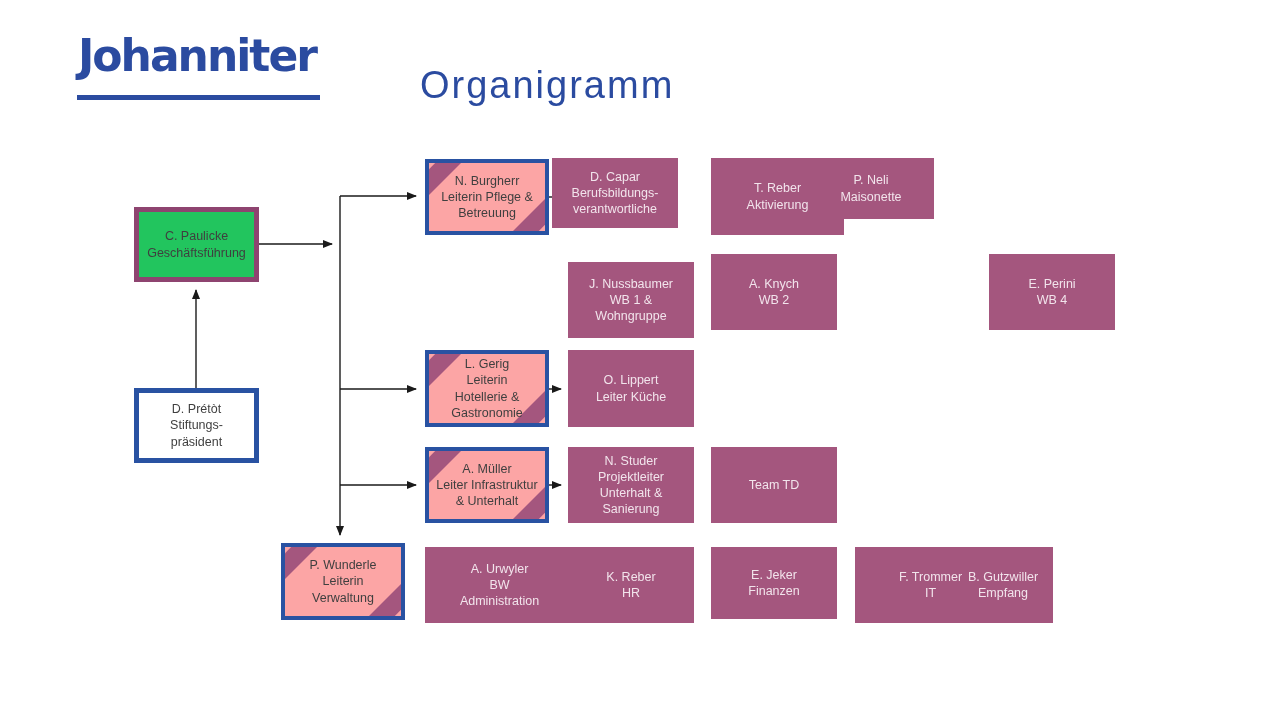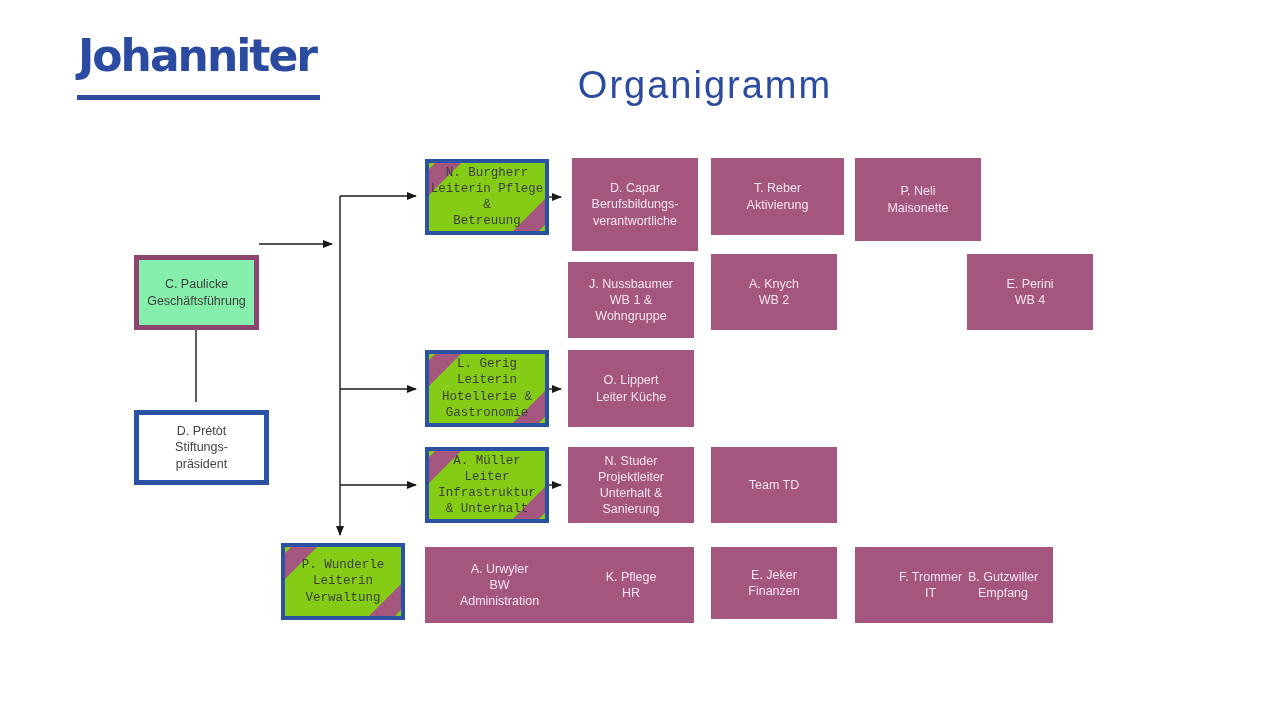--- a/index.html
+++ b/index.html
@@ -16,31 +16,31 @@
   .canvas {
     position:relative; width:1280px; height:720px; background:#ffffff; overflow:hidden;
   }
   .logo {
     position:absolute; left:77px; top:8px;
     font-family:"DejaVu Sans", sans-serif; font-weight:bold;
     font-size:44px; letter-spacing:-2px; color:var(--accent-blue);
     border-bottom:5px solid var(--accent-blue); padding:0 4px 15px 1px; line-height:1.1;margin-top:24px;
   }
   .title {
-    position:absolute; left:420px; top:64px; width:570px; text-align:center;
+    position:absolute; left:420px; top:64px; width:570px; text-align:left;
     font-size:38px; font-weight:500; letter-spacing:2px; color:var(--accent-blue);
   }
   .box {
     position:absolute; display:flex; align-items:center; justify-content:center;
     font-size:12.5px; line-height:1.3; text-align:center;
   }
   .box .box-text { white-space:pre-line; position:relative; z-index:2; display:block; width:100%; text-align:center; }
   .purple-box { background:var(--purple); color:var(--text-light); }
-  .head-box { background:#84cc16; border:4px solid var(--border-blue); color:var(--text-dark); overflow:hidden;font-family:Liberation Mono, monospace; }
-  .leader-purple { background:#86efac; border:5px solid var(--purple-border); color:var(--text-dark);margin-top:48px; }
+  .head-box { background:#fca5a5; border:4px solid var(--border-blue); color:var(--text-dark); overflow:hidden; }
+  .leader-purple { background:#22c55e; border:5px solid var(--purple-border); color:var(--text-dark); }
   .leader-blue { background:#ffffff; border:5px solid var(--border-blue); color:var(--text-dark); }
   .corner { position:absolute; width:34px; height:34px; background:var(--purple); z-index:1; }
   .corner.tl { top:-1px; left:-1px; clip-path:polygon(24% 0, 100% 0, 0 100%, 0 24%); }
   .corner.br { bottom:-1px; right:-1px; clip-path:polygon(100% 0, 100% 76%, 76% 100%, 0 100%); }
   svg.connectors { position:absolute; left:0; top:0; z-index:0; }
   svg.connectors line { stroke:var(--line); stroke-width:1.4; }
 </style>
 </head>
 <body>
 
@@ -64,21 +64,21 @@
     <line x1="549" y1="197" x2="561" y2="197" marker-end="url(#ah)"></line>
     <line x1="549" y1="389" x2="561" y2="389" marker-end="url(#ah)"></line>
     <line x1="549" y1="485" x2="561" y2="485" marker-end="url(#ah)"></line>
     <line x1="549" y1="585" x2="561" y2="585" marker-end="url(#ah)"></line>
   </svg>
 
   <div class="box leader-purple" style="left:134px;top:207px;width:125px;height:75px">
     <span class="box-text">C. Paulicke
 Geschäftsführung</span>
   </div>
-  <div class="box leader-blue" style="left:134px;top:410px;width:135px;height:75px">
+  <div class="box leader-blue" style="left:134px;top:388px;width:125px;height:75px">
     <span class="box-text">D. Prétòt
 Stiftungs-
 präsident</span>
   </div>
 
   <div class="box head-box" style="left:425px;top:159px;width:124px;height:76px">
     <span class="corner tl"></span>
     <span class="corner br"></span>
     <span class="box-text">N. Burgherr
 Leiterin Pflege &amp;
@@ -100,44 +100,44 @@
 &amp; Unterhalt</span>
   </div>
   <div class="box head-box" style="left:281px;top:543px;width:124px;height:77px">
     <span class="corner tl"></span>
     <span class="corner br"></span>
     <span class="box-text">P. Wunderle
 Leiterin
 Verwaltung</span>
   </div>
 
-  <div class="box purple-box" style="left:572px;top:158px;width:126px;height:93px">
+  <div class="box purple-box" style="left:552px;top:158px;width:126px;height:70px">
     <span class="box-text">D. Capar
 Berufsbildungs-
 verantwortliche</span>
   </div>
   <div class="box purple-box" style="left:711px;top:158px;width:133px;height:77px">
     <span class="box-text">T. Reber
 Aktivierung</span>
   </div>
-  <div class="box purple-box" style="left:855px;top:158px;width:126px;height:83px">
+  <div class="box purple-box" style="left:808px;top:158px;width:126px;height:61px">
     <span class="box-text">P. Neli
 Maisonette</span>
   </div>
 
   <div class="box purple-box" style="left:568px;top:262px;width:126px;height:76px">
     <span class="box-text">J. Nussbaumer
 WB 1 &amp;
 Wohngruppe</span>
   </div>
   <div class="box purple-box" style="left:711px;top:254px;width:126px;height:76px">
     <span class="box-text">A. Knych
 WB 2</span>
   </div>
-  <div class="box purple-box" style="left:967px;top:254px;width:126px;height:76px">
+  <div class="box purple-box" style="left:989px;top:254px;width:126px;height:76px">
     <span class="box-text">E. Perini
 WB 4</span>
   </div>
 
   <div class="box purple-box" style="left:568px;top:350px;width:126px;height:77px">
     <span class="box-text">O. Lippert
 Leiter Küche</span>
   </div>
 
   <div class="box purple-box" style="left:568px;top:447px;width:126px;height:76px">
@@ -149,21 +149,21 @@
   <div class="box purple-box" style="left:711px;top:447px;width:126px;height:76px">
     <span class="box-text">Team TD</span>
   </div>
 
   <div class="box purple-box" style="left:425px;top:547px;width:149px;height:76px">
     <span class="box-text">A. Urwyler
 BW
 Administration</span>
   </div>
   <div class="box purple-box" style="left:568px;top:547px;width:126px;height:76px">
-    <span class="box-text">K. Pflege
+    <span class="box-text">K. Reber
 HR</span>
   </div>
   <div class="box purple-box" style="left:711px;top:547px;width:126px;height:72px">
     <span class="box-text">E. Jeker
 Finanzen</span>
   </div>
   <div class="box purple-box" style="left:855px;top:547px;width:151px;height:76px">
     <span class="box-text">F. Trommer
 IT</span>
   </div>

